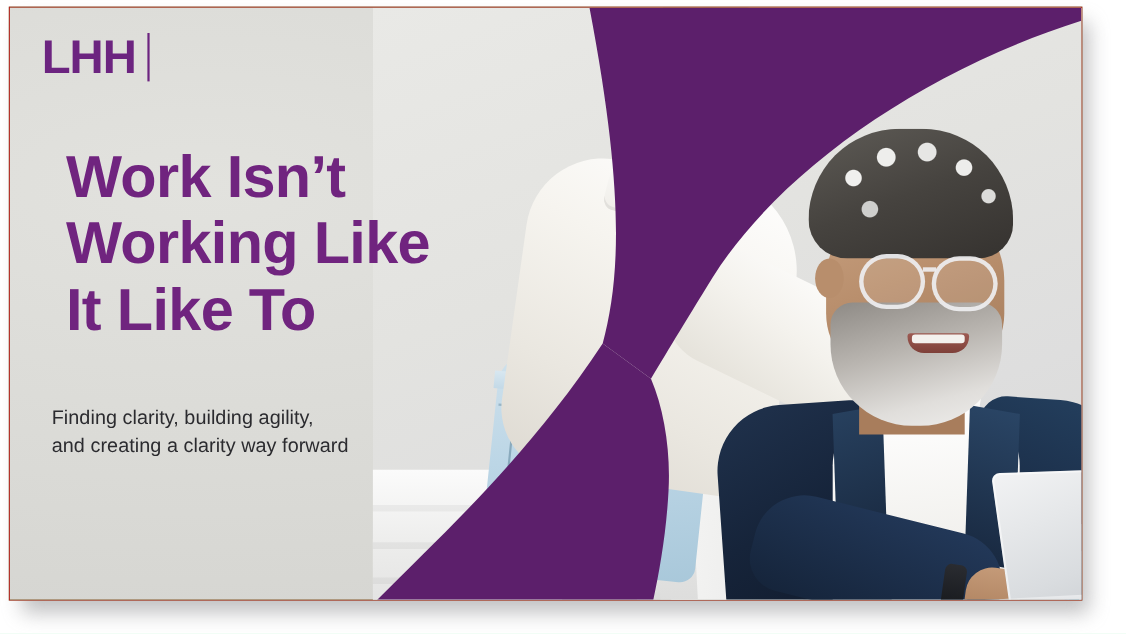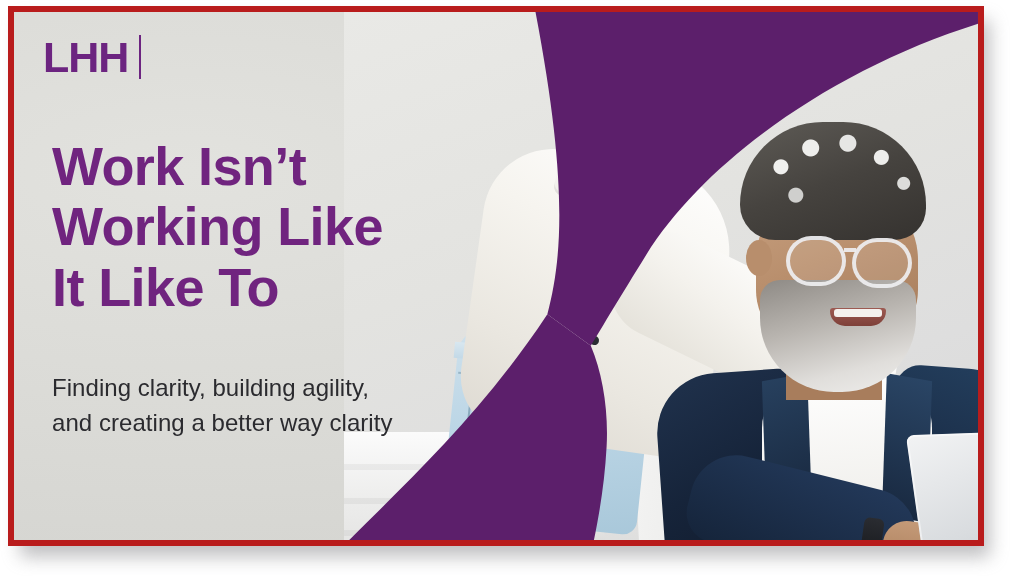--- a/index.html
+++ b/index.html
@@ -35,21 +35,21 @@
 
   
   .slide {
     position: absolute;
     left: 8px;
     top: 6px;
     width: 976px;
     height: 540px;
     overflow: hidden;
     background: #86efac;
-    border: 6px solid #b91c1c;
+    border: 1px solid #b91c1c;
   }
 
   
   .slide-bg {
     position: absolute;
     inset: 0;
     background:
       radial-gradient(120% 90% at 18% 30%, #e2e2de 0%, #dadad6 55%, #d3d3cf 100%);
   }
 
@@ -475,28 +475,29 @@
     width: 380px;
     font-size: 54px;
     line-height: 1.12;
     font-weight: 700;
     letter-spacing: -.6px;
     color: #70247F;
   }
   .headline .hl {
     display: block;
     white-space: nowrap;
+    margin-left: 13px;
   }
 
   
   .subhead {
     position: absolute;
     left: 38px; top: 359px;
     width: 390px;
-    font-size: 24px;
+    font-size: 18px;
     line-height: 1.45;
     font-weight: 400;
     color: #2b2b2f;
     letter-spacing: .05px;
   }
   .subhead .sl { display: block; white-space: nowrap; }
 </style>
 </head>
 <body>
 
@@ -601,19 +602,19 @@
       </div>
 
       <h1 class="headline">
         <span class="hl">Work Isn’t</span>
         <span class="hl">Working Like</span>
         <span class="hl">It Like To</span>
       </h1>
 
       <p class="subhead">
         <span class="sl">Finding clarity, building agility,</span>
-        <span class="sl">and creating a better way clarity</span>
+        <span class="sl">and creating a clarity way forward</span>
       </p>
 
     </div>
 
   </div>
 </div>
 
 </body></html>

